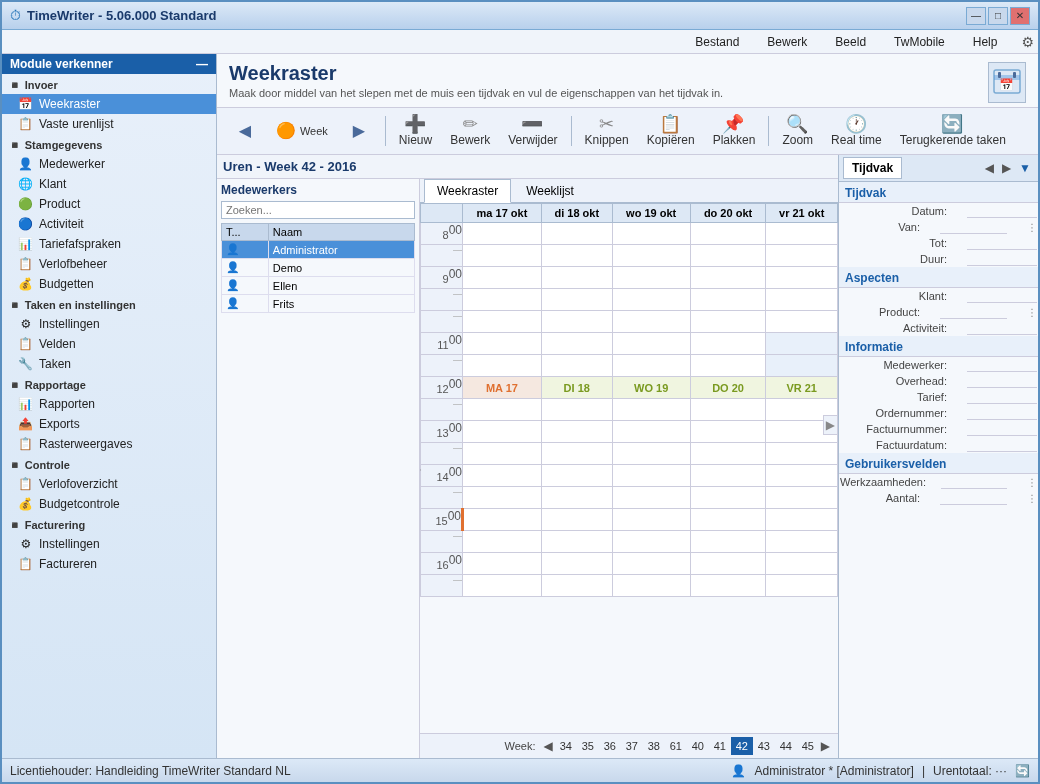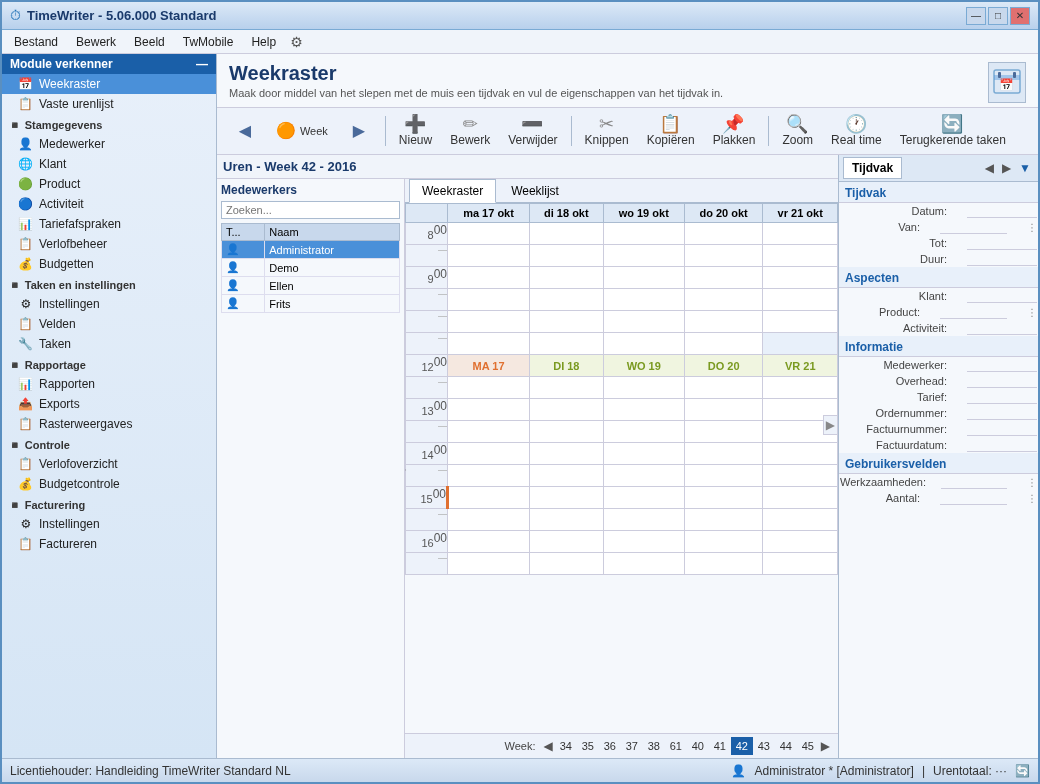--- a/index.html
+++ b/index.html
@@ -6,21 +6,21 @@
     body { width: 1040px; height: 784px; overflow: hidden; background: #f0f0f0; border: 2px solid #5a8fc0; }
 
     
     .title-bar { background: linear-gradient(to bottom, #dce9f7, #b8d0ec); height: 28px; display: flex; align-items: center; padding: 0 8px; border-bottom: 1px solid #7aaad4; }
     .title-bar-icon { color: #1a6eb5; font-size: 14px; margin-right: 6px; }
     .title-bar-text { font-size: 13px; font-weight: bold; color: #1a3a6b; flex: 1; }
     .title-bar-controls { display: flex; gap: 2px; }
     .title-btn { width: 20px; height: 18px; background: #c8d8ec; border: 1px solid #7aaad4; font-size: 10px; display: flex; align-items: center; justify-content: center; cursor: pointer; color: #333; }
 
     
-    .menu-bar { background: #f0f4fa; height: 24px; display: flex; align-items: center; padding: 0 4px; border-bottom: 1px solid #ccd; gap: 2px; }
+    .menu-bar { background: #f0f4fa; height: 24px; display: flex; align-items: center; padding: 0 4px; border-bottom: 1px solid #ccd; gap: 12px; justify-content: flex-end; }
     .menu-item { padding: 2px 8px; cursor: pointer; color: #222; font-size: 12px; }
     .menu-gear { margin-left: 4px; font-size: 14px; color: #555; cursor: pointer; }
 
     
     .main-layout { display: flex; height: calc(784px - 52px - 28px); }
 
     
     .sidebar { width: 215px; background: linear-gradient(to bottom, #e8f0fa, #d5e5f5); border-right: 1px solid #aabbd0; overflow-y: auto; flex-shrink: 0; }
     .sidebar-module-header { background: #1a5fa8; color: white; font-size: 11px; font-weight: bold; padding: 3px 8px; display: flex; align-items: center; justify-content: space-between; }
     .sidebar-module-header .minus { color: white; cursor: pointer; }
@@ -104,20 +104,21 @@
 
 <div class="main-layout">
 
   <div class="sidebar">
     <div class="sidebar-module-header">
       <span>Module verkenner</span>
       <span class="minus">—</span>
     </div>
 
     <div class="sidebar-section">
+      <div class="sidebar-group-title">◾ Invoer</div>
       <div class="sidebar-item active">
         <span class="sidebar-item-icon">📅</span>
         <span>Weekraster</span>
       </div>
       <div class="sidebar-item">
         <span class="sidebar-item-icon">📋</span>
         <span>Vaste urenlijst</span>
       </div>
     </div>
 
@@ -285,21 +286,21 @@
     <div style="display:flex; flex:1; overflow:hidden;">
 
       <div style="display:flex; flex:1; overflow:hidden; flex-direction:column;">
 
         <div style="display:flex; align-items:center; padding:4px 6px; border-bottom:1px solid #ccd; background:#f0f4fa;">
           <span style="font-weight:bold; color:#1a3a6b; font-size:13px;">Uren - Week 42 - 2016</span>
         </div>
 
         <div style="display:flex; flex:1; overflow:hidden;">
 
-          <div style="width:188px; flex-shrink:0; border-right:1px solid #ccd; background:#f5f8fc; display:flex; flex-direction:column; padding:4px;">
+          <div style="width:203px; flex-shrink:0; border-right:1px solid #ccd; background:#f5f8fc; display:flex; flex-direction:column; padding:4px;">
             <div style="font-weight:bold; color:#1a3a6b; font-size:12px; margin-bottom:4px;">Medewerkers</div>
             <input type="text" class="search-box" placeholder="Zoeken..." style="">
             <table class="medewerker-table">
               <thead>
                 <tr>
                   <th>T...</th>
                   <th>Naam</th>
                 </tr>
               </thead>
               <tbody>
@@ -385,20 +386,28 @@
                   <tr>
                     <td class="time-cell" style="font-size:9px; color:#aaa;">—</td>
                     <td class="cal-cell"></td>
                     <td class="cal-cell"></td>
                     <td class="cal-cell"></td>
                     <td class="cal-cell"></td>
                     <td class="cal-cell"></td>
                   </tr>
 
                   <tr>
+                    <td class="time-cell">11<sup>00</sup></td>
+                    <td class="cal-cell"></td>
+                    <td class="cal-cell"></td>
+                    <td class="cal-cell"></td>
+                    <td class="cal-cell"></td>
+                    <td class="cal-cell" style="background:#e8f0fa;"></td>
+                  </tr>
+                  <tr>
                     <td class="time-cell" style="font-size:9px; color:#aaa;">—</td>
                     <td class="cal-cell"></td>
                     <td class="cal-cell"></td>
                     <td class="cal-cell"></td>
                     <td class="cal-cell"></td>
                     <td class="cal-cell" style="background:#e8f0fa;"></td>
                   </tr>
 
                   <tr>
                     <td class="time-cell">12<sup>00</sup></td>

